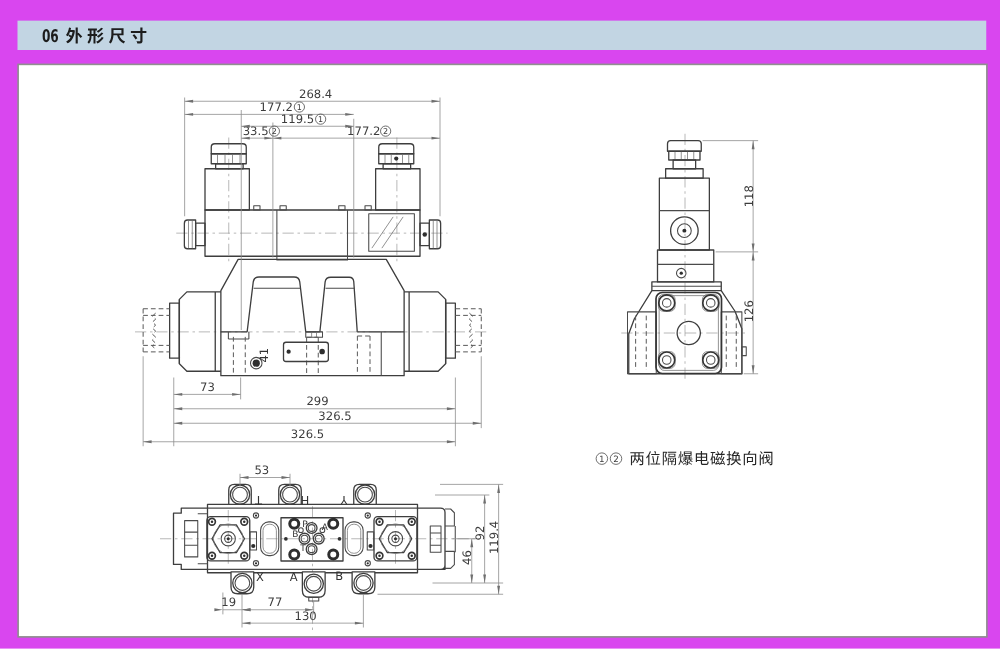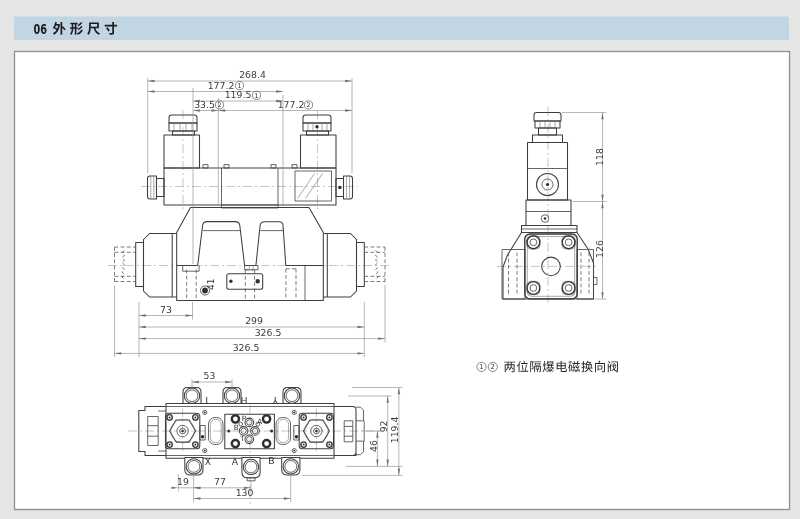--- a/index.html
+++ b/index.html
@@ -1,16 +1,16 @@
 <!DOCTYPE html>
 <html><head>
 <meta charset="utf-8">
 <style>
   html,body{margin:0;padding:0;background:#ffffff;}
-  .page{position:relative;width:800px;height:519px;background:#e5e5e5;overflow:hidden;
+  .page{position:relative;width:800px;height:519px;background:#d946ef;overflow:hidden;
         font-family:"DejaVu Sans", sans-serif;}
   svg{display:block;filter:blur(0.24px);}
   .visually-hidden{position:absolute;width:1px;height:1px;overflow:hidden;clip:rect(0 0 0 0);white-space:nowrap;}
   
   .ln  {fill:none;stroke:#3e3e3e;stroke-width:1.05;stroke-linejoin:round;}
   .lnb {fill:none;stroke:#353535;stroke-width:1.35;stroke-linejoin:round;}
   .ln2 {fill:none;stroke:#4a4a4a;stroke-width:0.85;stroke-linejoin:round;}
   .thin{fill:none;stroke:#6e6e6e;stroke-width:0.6;}
   .cl  {fill:none;stroke:#a0a0a0;stroke-width:0.6;stroke-dasharray:9 3 2 3;}
   .hid {fill:none;stroke:#585858;stroke-width:0.8;stroke-dasharray:3.8 2.4;}

